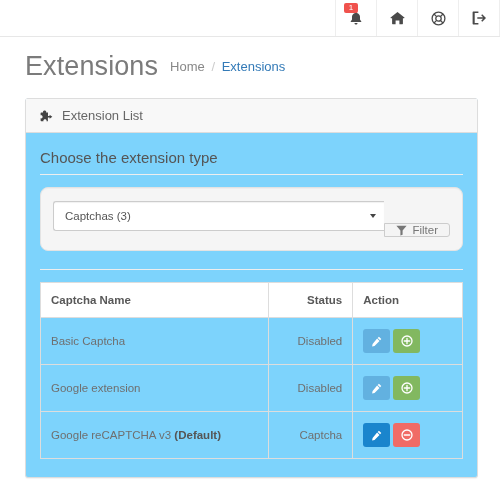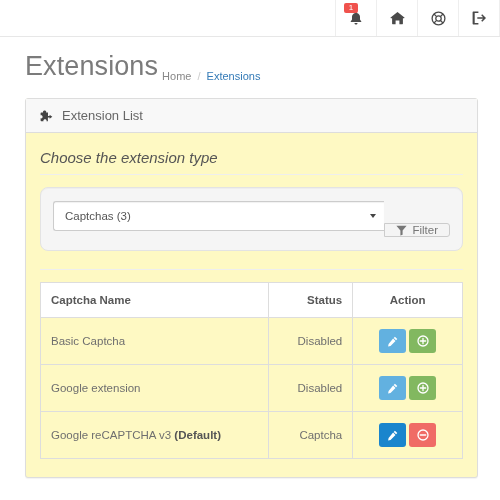--- a/index.html
+++ b/index.html
@@ -52,48 +52,48 @@
     padding: 0 2px;
     border-radius: 2px;
     text-align: center;
     font-family: "Liberation Sans", sans-serif;
   }
 
   
   .page-head {
     padding: 14px 41px 10px 25px;
     display: flex;
-    align-items: flex-end;
+    align-items: center;
   }
   .page-title {
     font-size: 27px;
     font-weight: normal;
     color: #7b7b7b;
     margin: 0;
     letter-spacing: 0.1px;
   }
   .breadcrumb {
-    margin-left: 4px;
-    font-size: 11px;
+    margin-left: 12px;
+    font-size: 13px;
     color: #999999;
   }
   .breadcrumb a {
     color: #888888;
     text-decoration: none;
   }
   .breadcrumb .crumb-sep {
     color: #cccccc;
     margin: 0 3px;
   }
   .breadcrumb a.active { color: #337ab7; }
 
   
   .panel {
     margin: 6px 22px 10px 25px;
-    background: #fef9c3;
+    background: #7dd3fc;
     border: 1px solid #dddddd;
     border-radius: 3px;
     box-shadow: 0 1px 1px rgba(0,0,0,0.05);
   }
   .panel-heading {
     padding: 9px 14px;
     border-bottom: 1px solid #dddddd;
     background: #f8f8f8;
     display: flex;
     align-items: center;
@@ -105,21 +105,20 @@
     display: flex;
     align-items: center;
   }
   .panel-body { padding: 12px 14px 18px 14px; }
 
   .section-title {
     font-size: 15px;
     font-weight: normal;
     color: #555555;
     margin: 4px 0 8px 0;
-    font-style: italic;
   }
   hr.rule {
     border: 0;
     border-top: 1px solid #eeeeee;
     margin: 0 0 12px 0;
   }
 
   
   .well {
     background: #f5f5f5;
@@ -184,21 +183,21 @@
     vertical-align: middle;
   }
   table.data th {
     font-weight: bold;
     color: #585858;
     background: #ffffff;
     white-space: nowrap;
   }
   .col-name  { width: 54%; text-align: left; }
   .col-stat  { width: 20%; text-align: right; }
-  .col-act   { width: 26%; text-align: center; }
+  .col-act   { width: 26%; text-align: left; }
   td.col-act { padding: 7px 8px; }
   .bold { font-weight: bold; color: #555555; }
 
   .btn-group {
     display: inline-flex;
     gap: 3px;
     justify-content: flex-end;
   }
   .act-btn {
     width: 27px;

